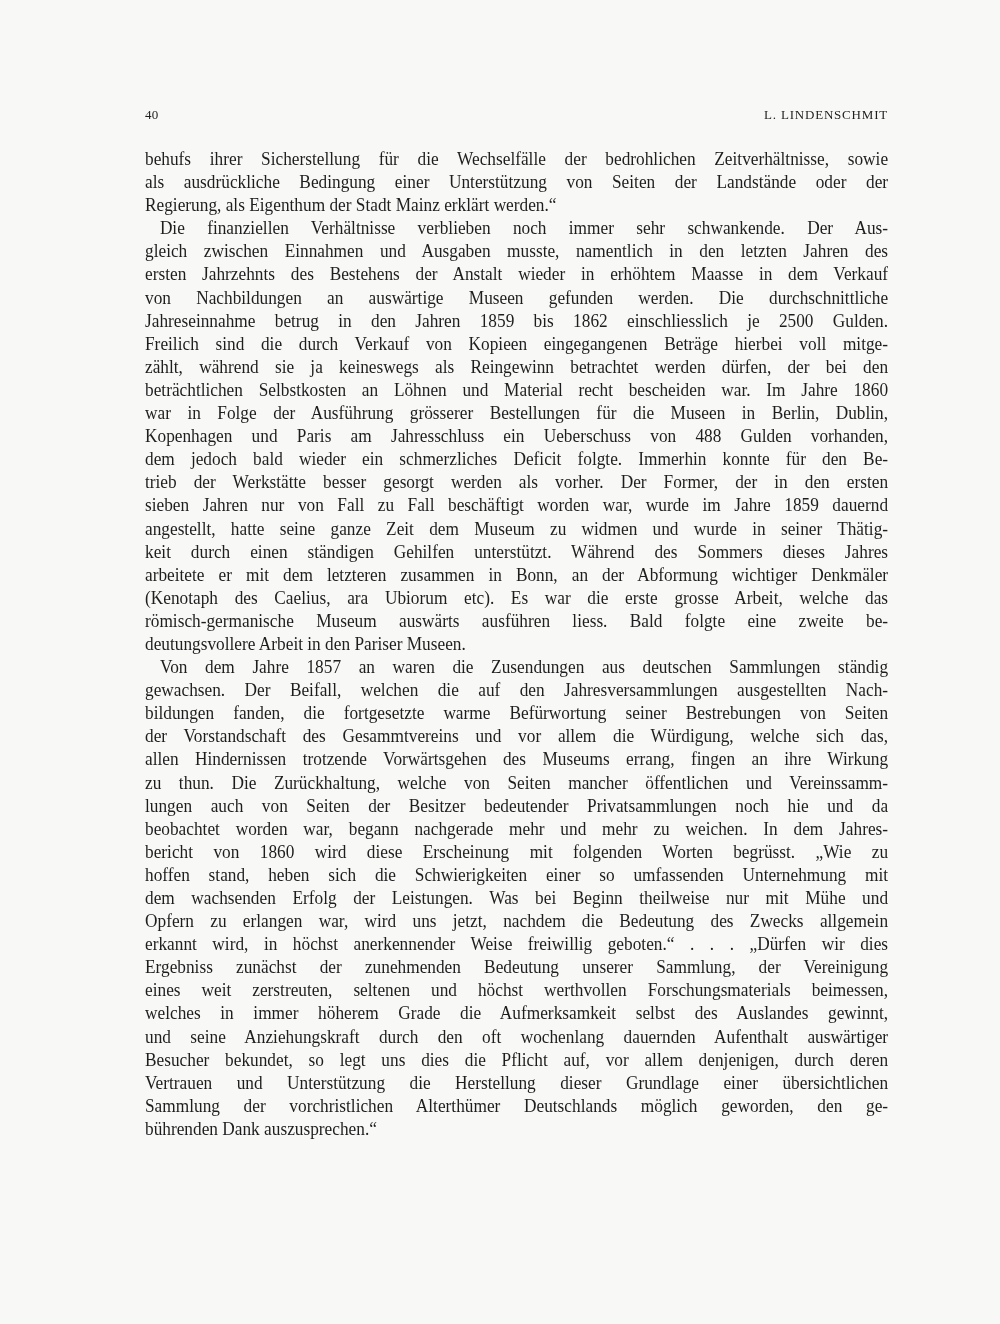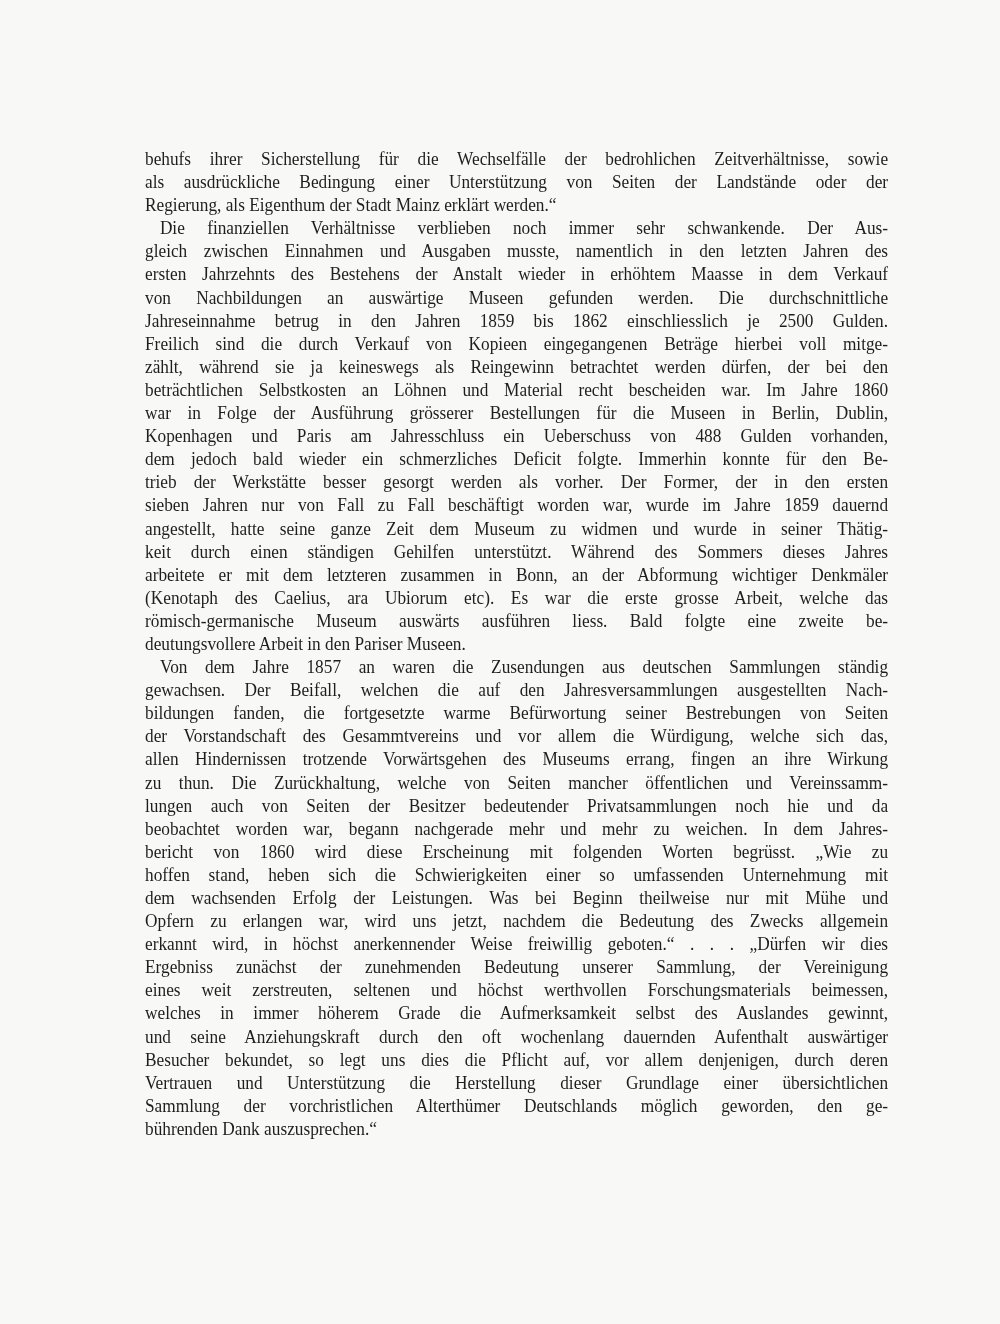--- a/index.html
+++ b/index.html
@@ -68,20 +68,24 @@
     text-align-last: left;
   }
   .line.indent {
     padding-left: 16px;
   }
 </style>
 </head>
 <body>
 
 <div class="page">
+  <div class="running-head">
+    <span class="page-number">40</span>
+    <span class="running-title">L. LINDENSCHMIT</span>
+  </div>
 
   <div class="body-text" id="body-text">
       <div class="para">
         <span class="line">behufs ihrer Sicherstellung für die Wechselfälle der bedrohlichen Zeitverhältnisse, sowie</span>
         <span class="line">als ausdrückliche Bedingung einer Unterstützung von Seiten der Landstände oder der</span>
         <span class="line last">Regierung, als Eigenthum der Stadt Mainz erklärt werden.“</span>
       </div>
       <div class="para">
         <span class="line indent">Die finanziellen Verhältnisse verblieben noch immer sehr schwankende. Der Aus-</span>
         <span class="line">gleich zwischen Einnahmen und Ausgaben musste, namentlich in den letzten Jahren des</span>

